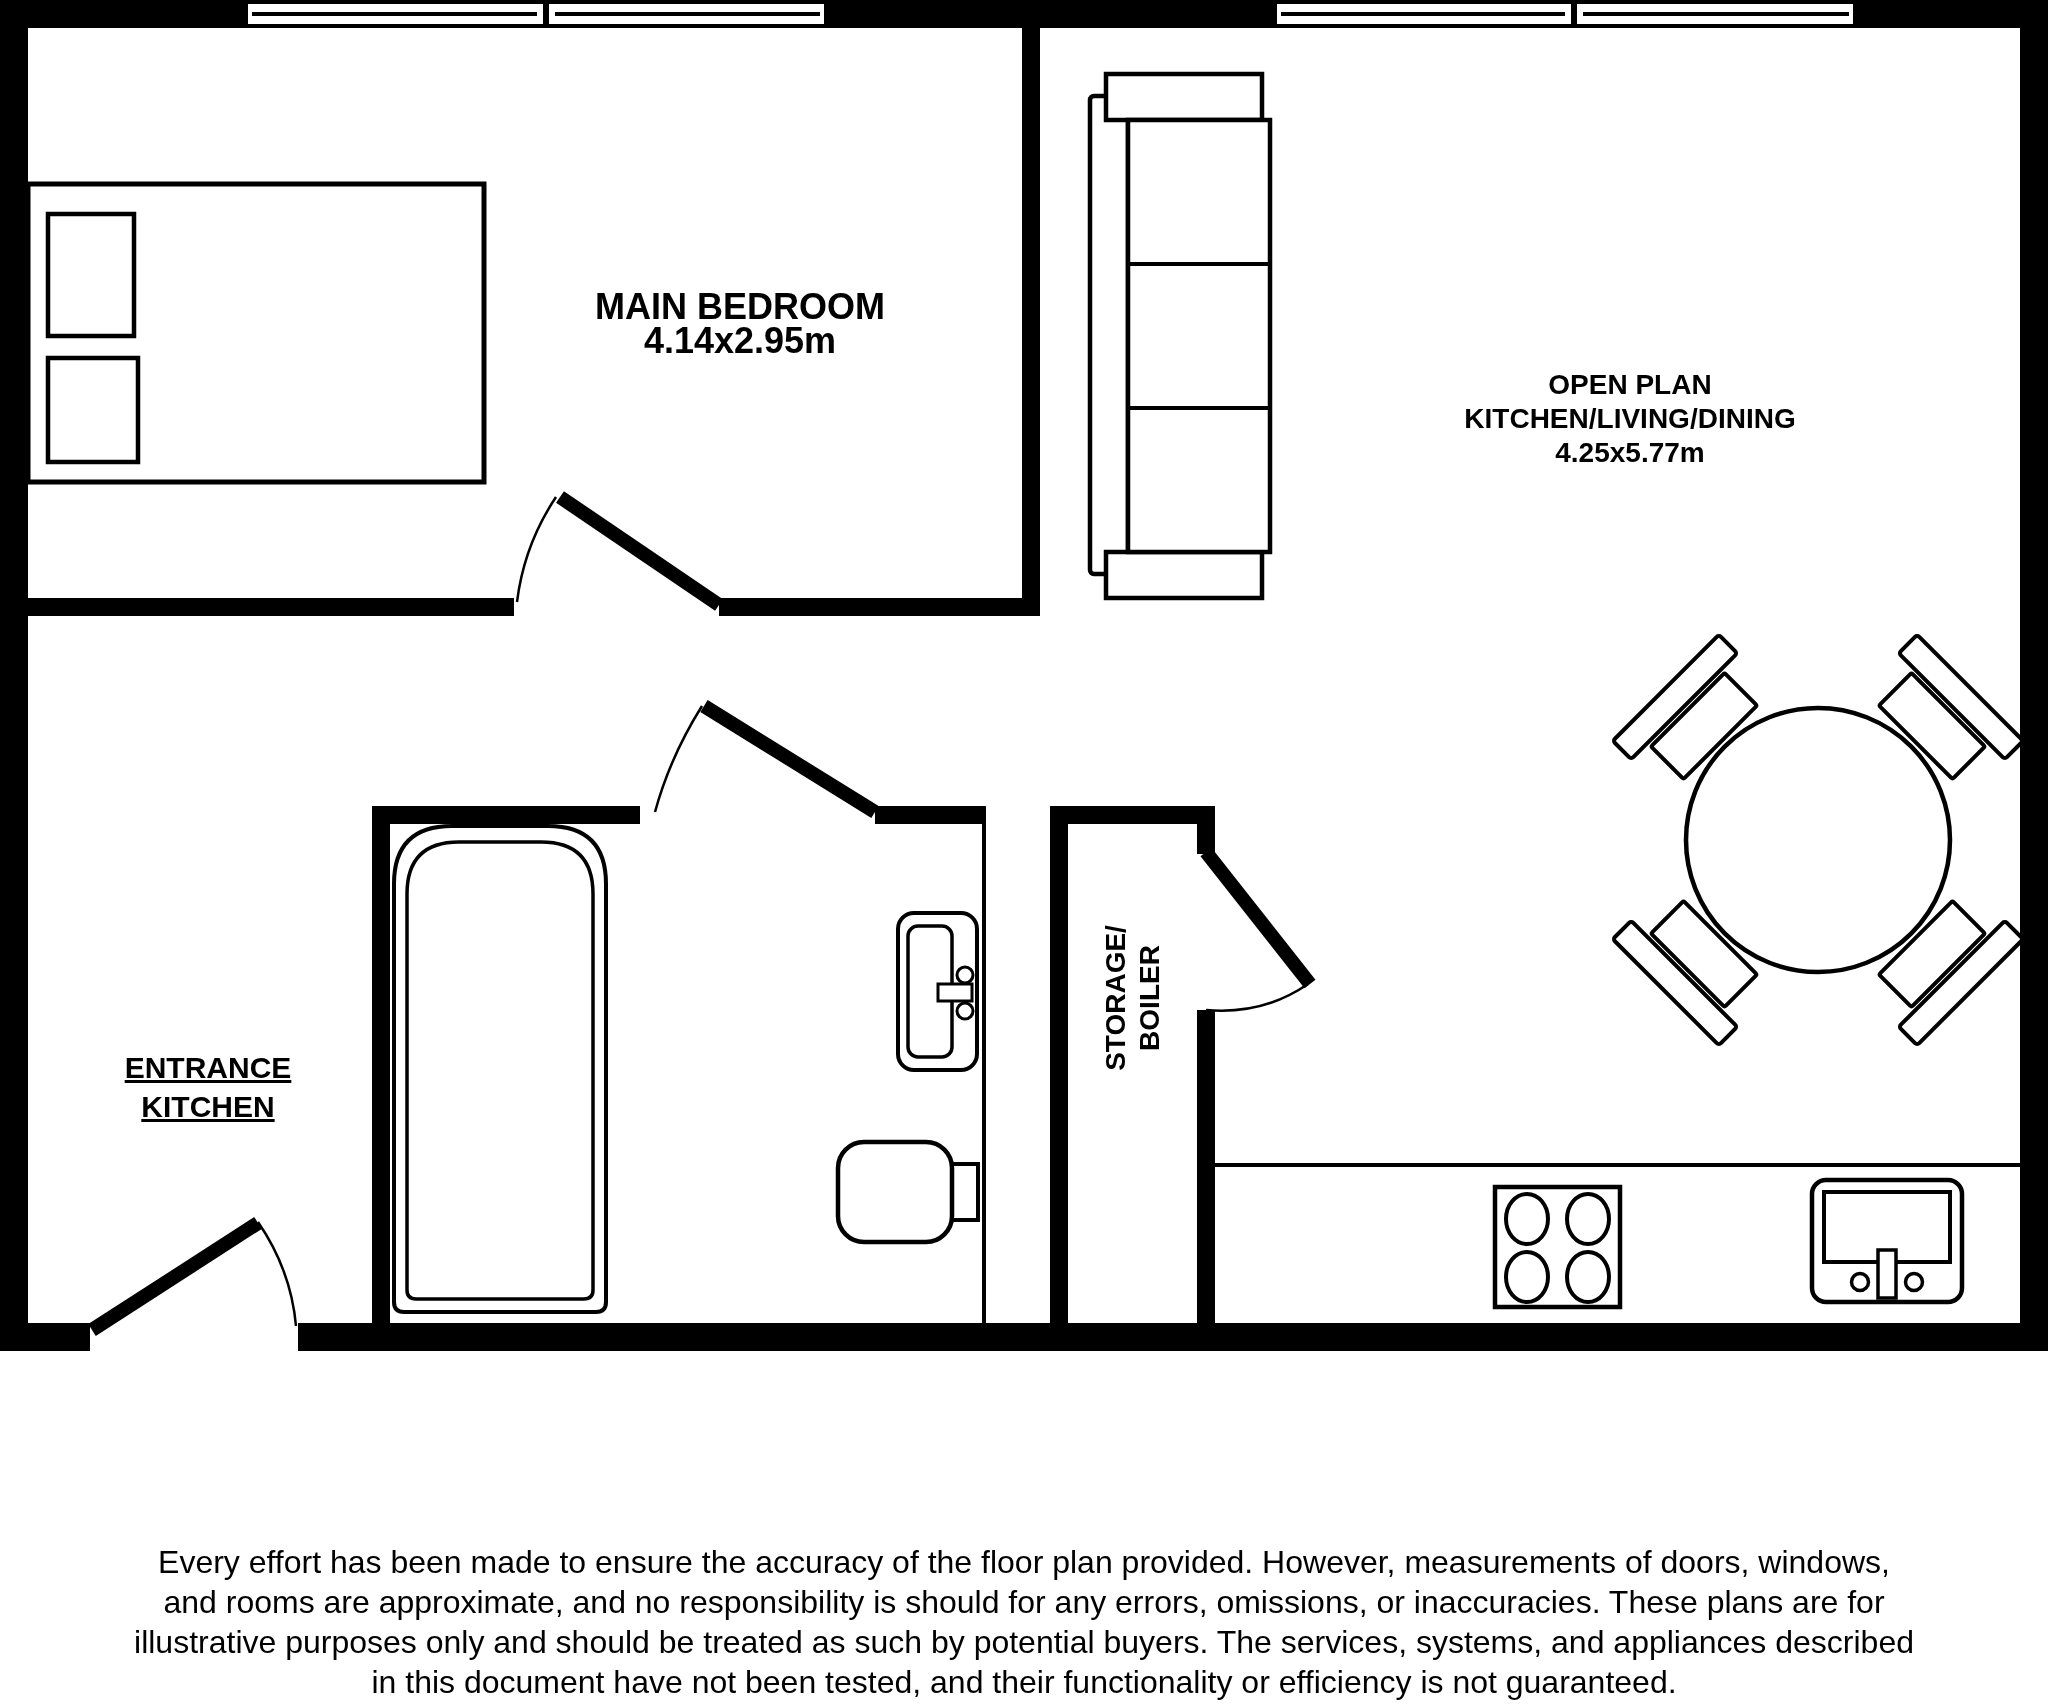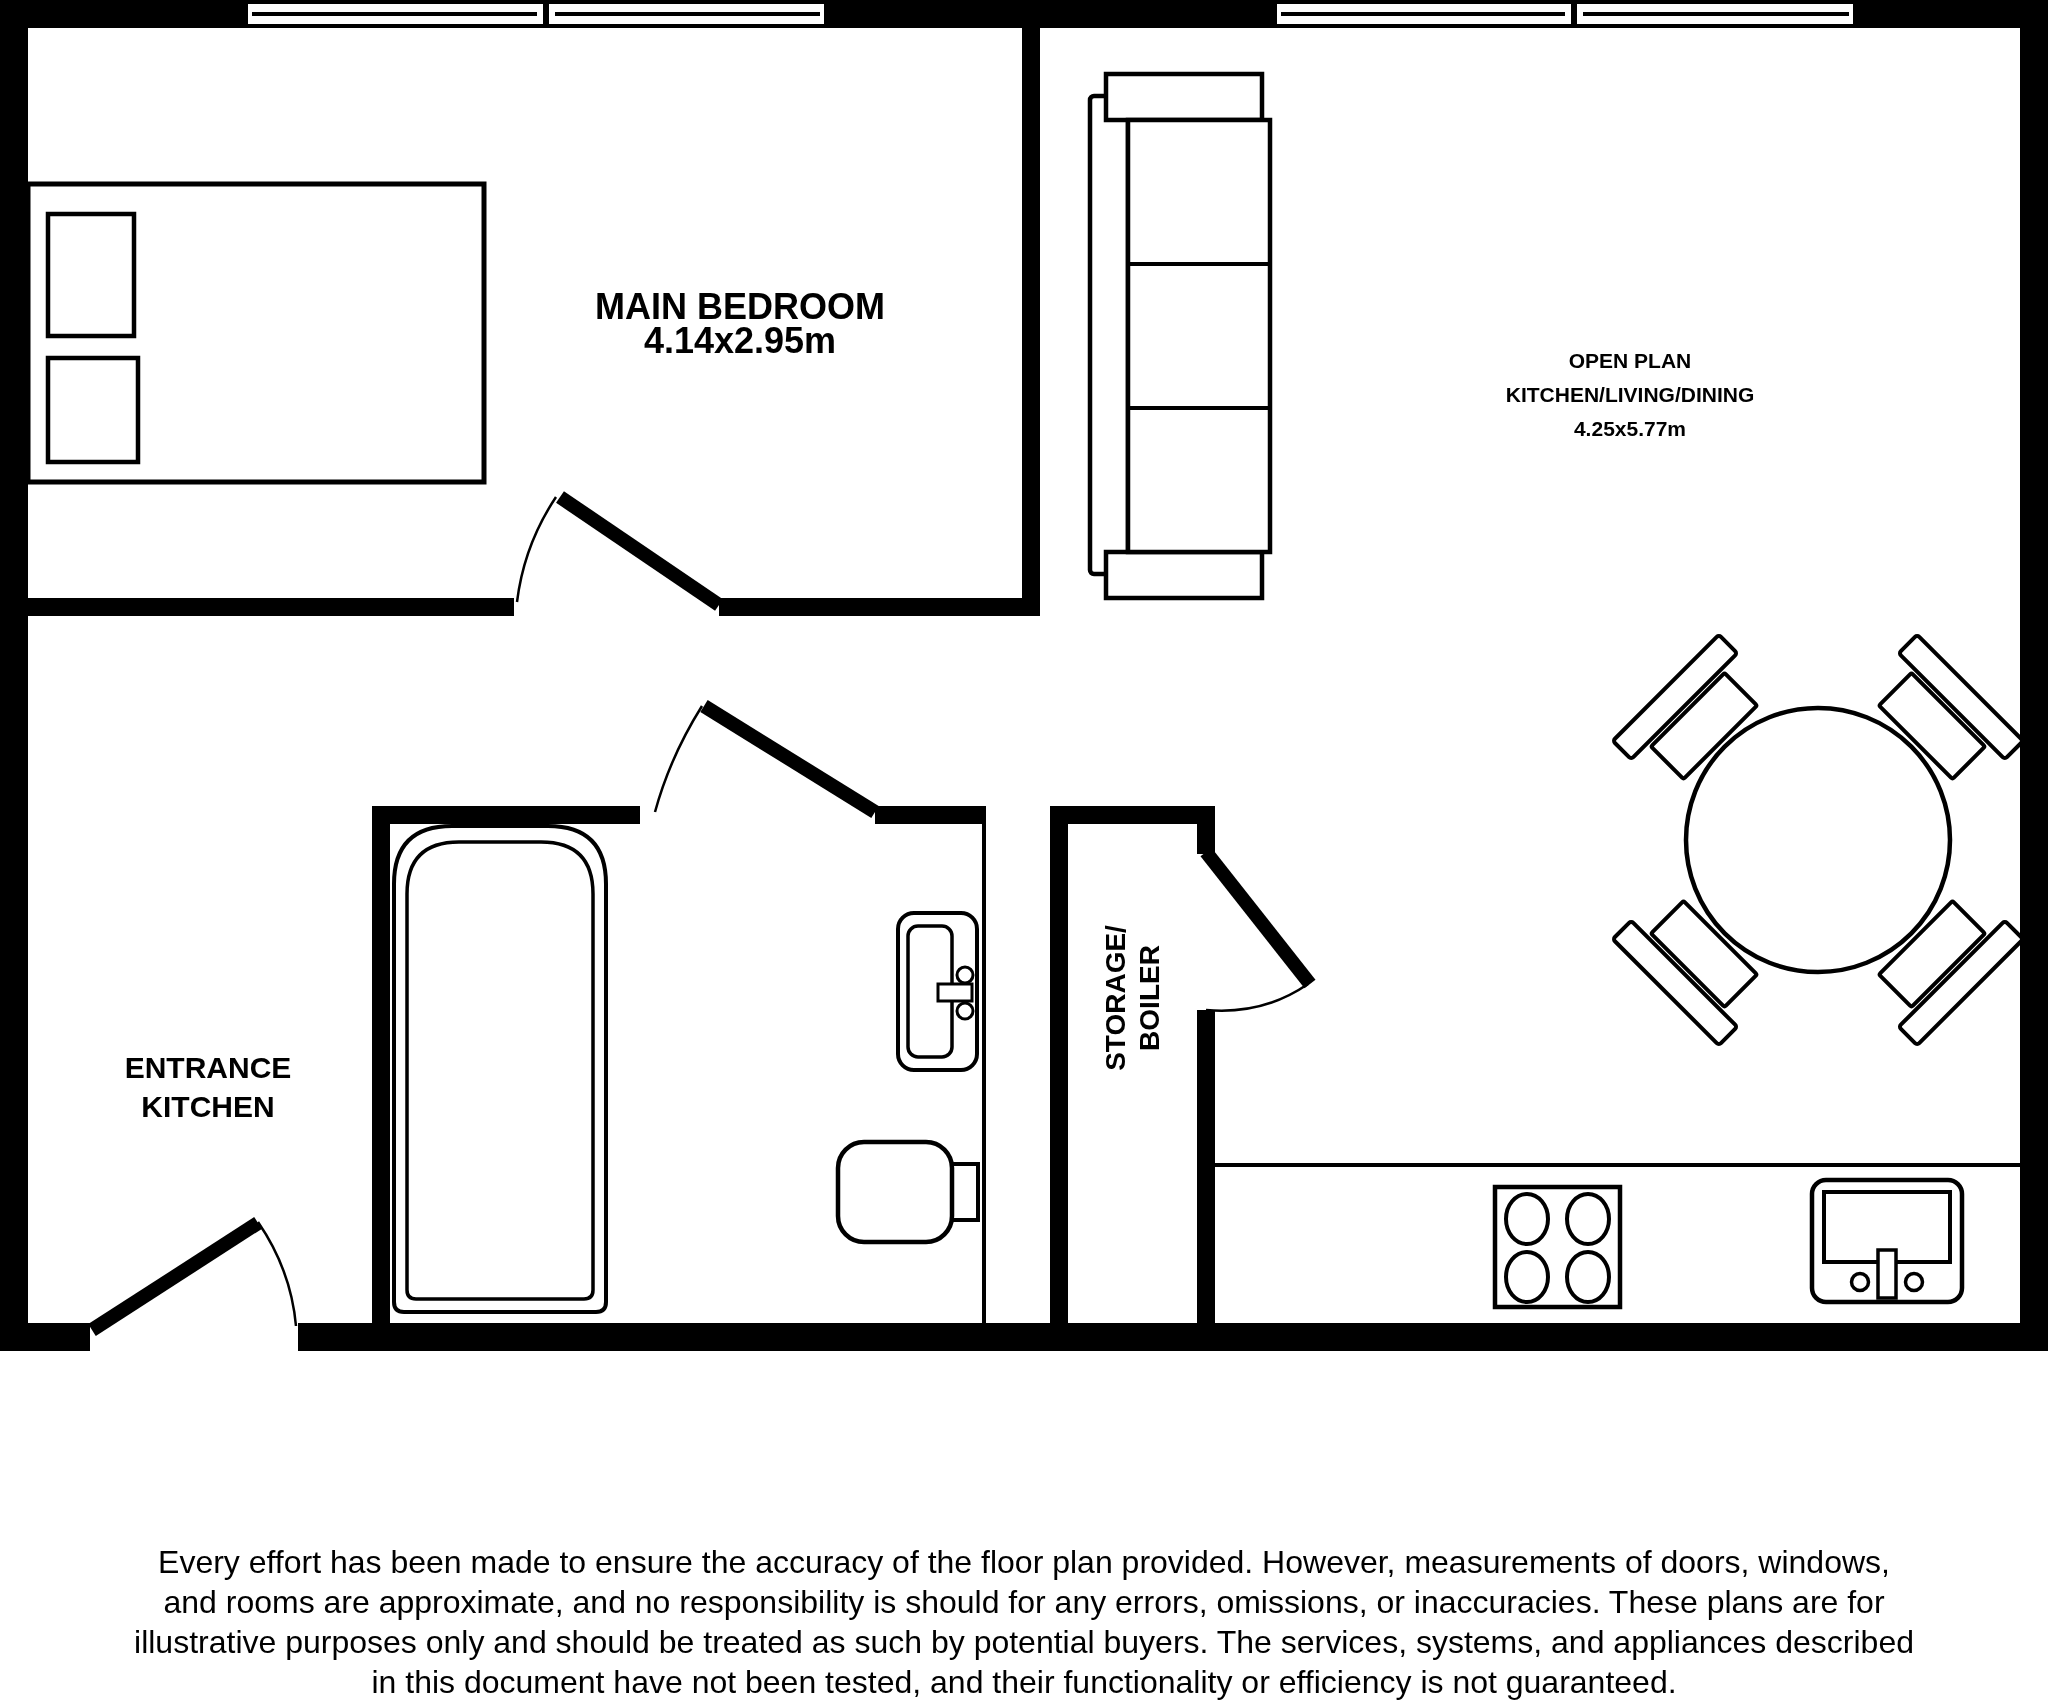--- a/index.html
+++ b/index.html
@@ -4,22 +4,22 @@
 <style>
   html,body{margin:0;padding:0;}
   body{
     width:2048px;height:1705px;position:relative;background:#ffffff;
     font-family:"Liberation Sans",sans-serif;color:#000;overflow:hidden;
   }
   #plan-svg{position:absolute;left:0;top:0;}
   .label{position:absolute;text-align:center;font-weight:bold;color:#000;transform:translateX(-50%);}
   .label .ln{display:block;white-space:nowrap;}
   #bedroom-label{left:740px;top:290px;font-size:36px;line-height:34px;}
-  #openplan-label{left:1630px;top:344px;font-size:21px;line-height:34px;}
-  #hallway-label{left:208px;top:1048px;font-size:30px;line-height:39px;}
+  #openplan-label{left:1630px;top:368px;font-size:28px;line-height:34px;}
+  #hallway-label{left:208px;top:1048px;font-size:30px;line-height:39px;text-decoration:underline;}
   #storage-label{
     left:1133px;top:998px;font-size:28px;line-height:34px;
     transform:translate(-50%,-50%) rotate(-90deg);transform-origin:center;
   }
   #disclaimer{
     position:absolute;left:1024px;top:1542px;width:1880px;transform:translateX(-50%);
     text-align:center;font-size:32px;line-height:40px;font-weight:normal;color:#000;
   }
   #disclaimer .ln{display:block;white-space:nowrap;}
 </style>

